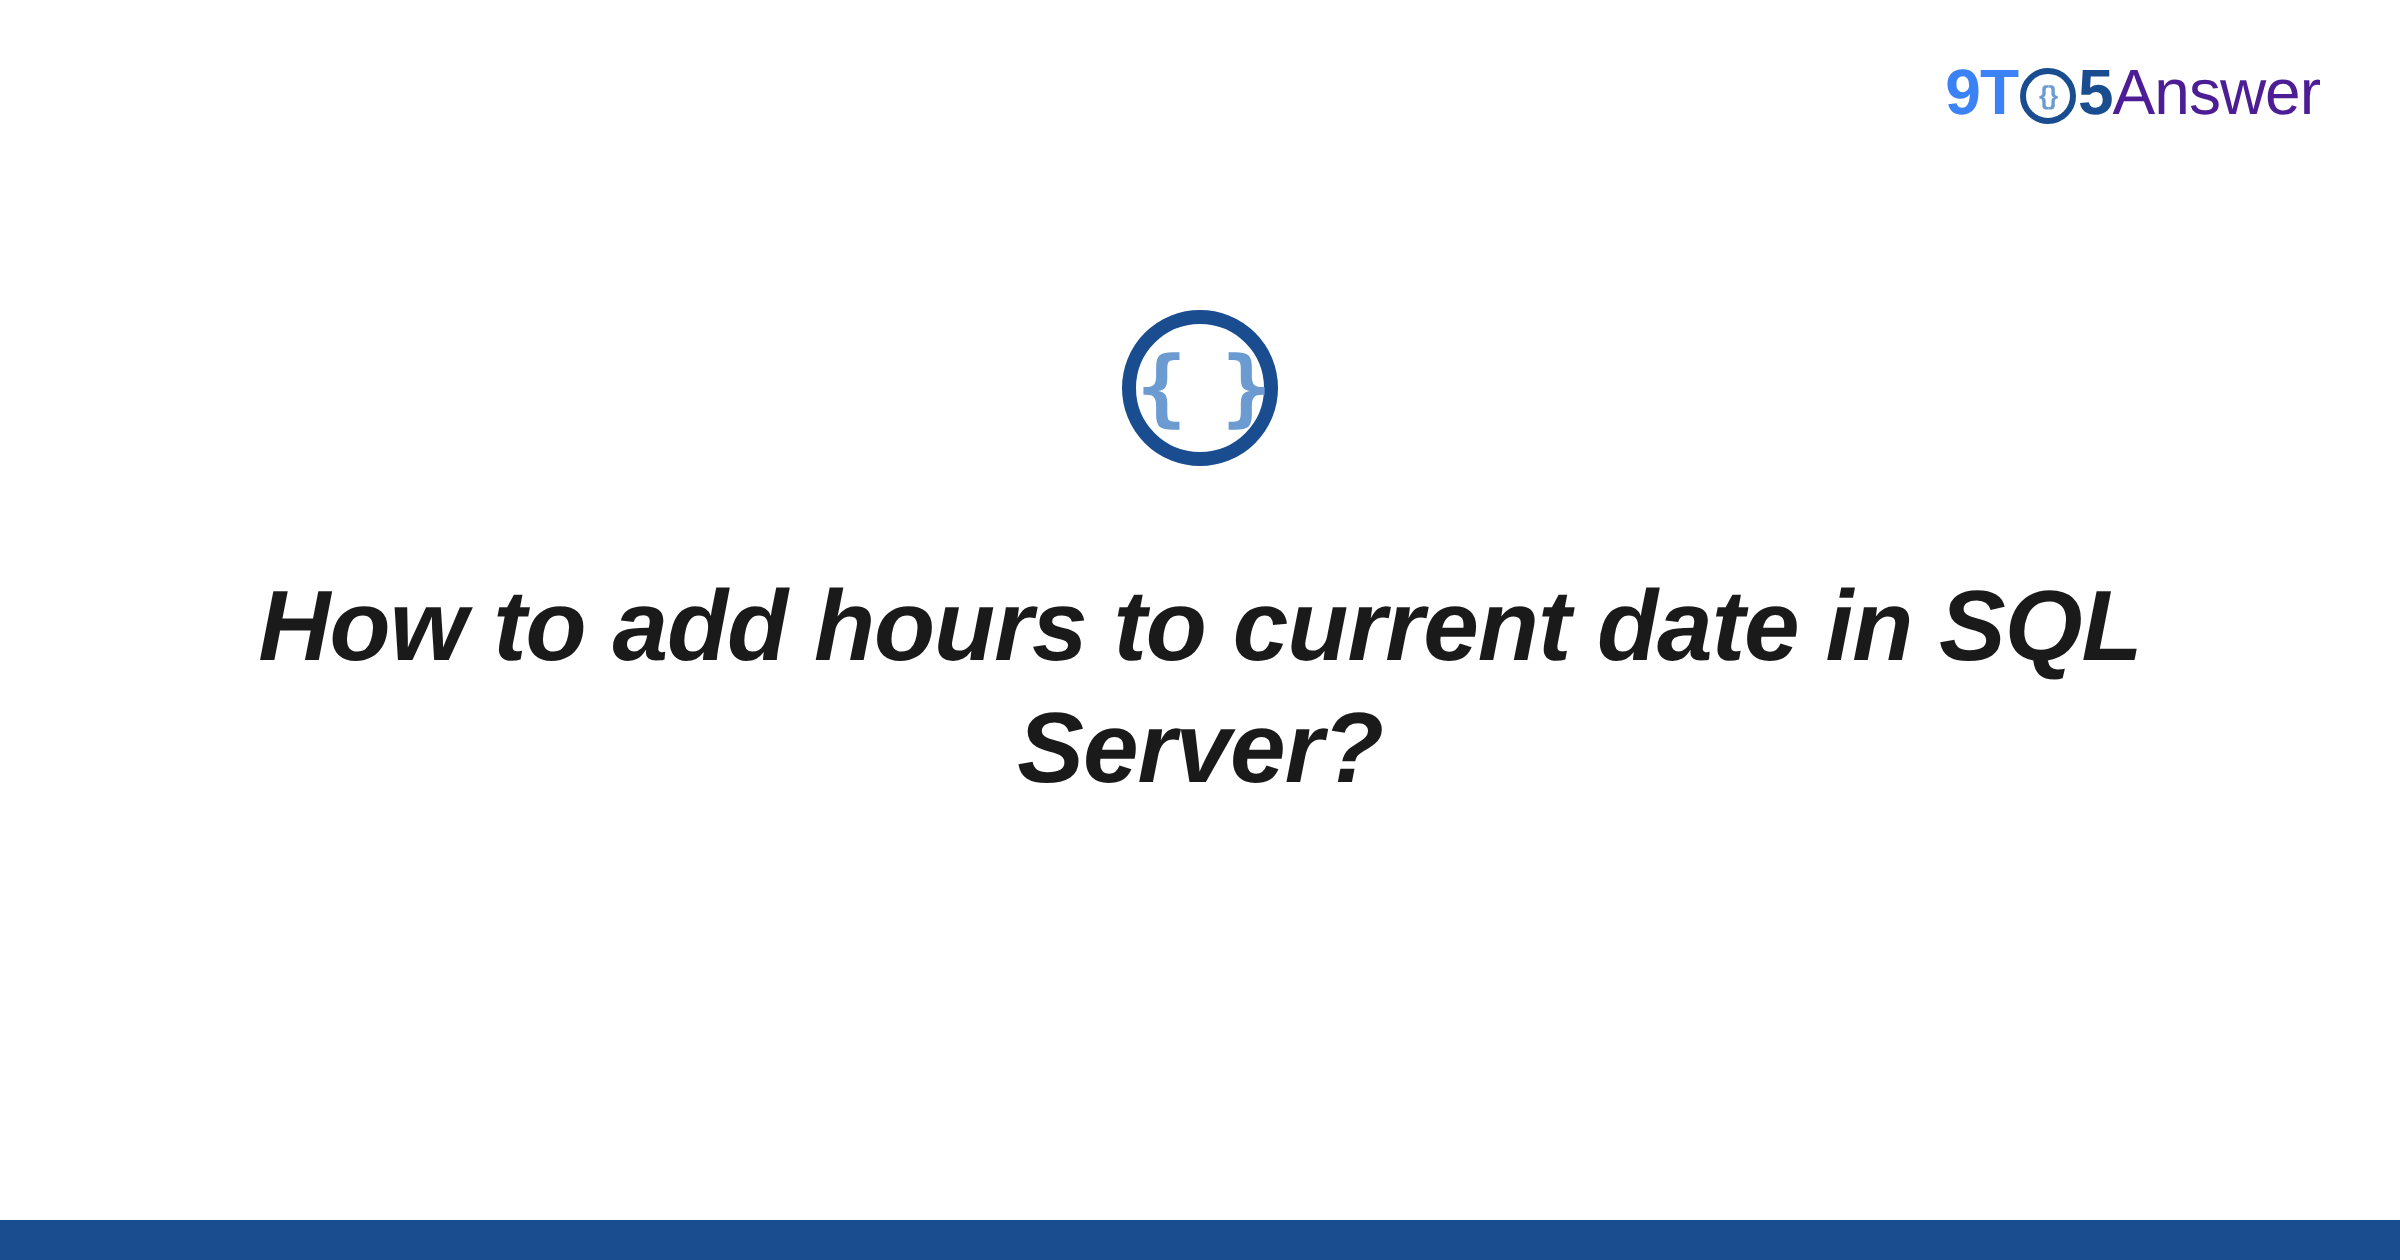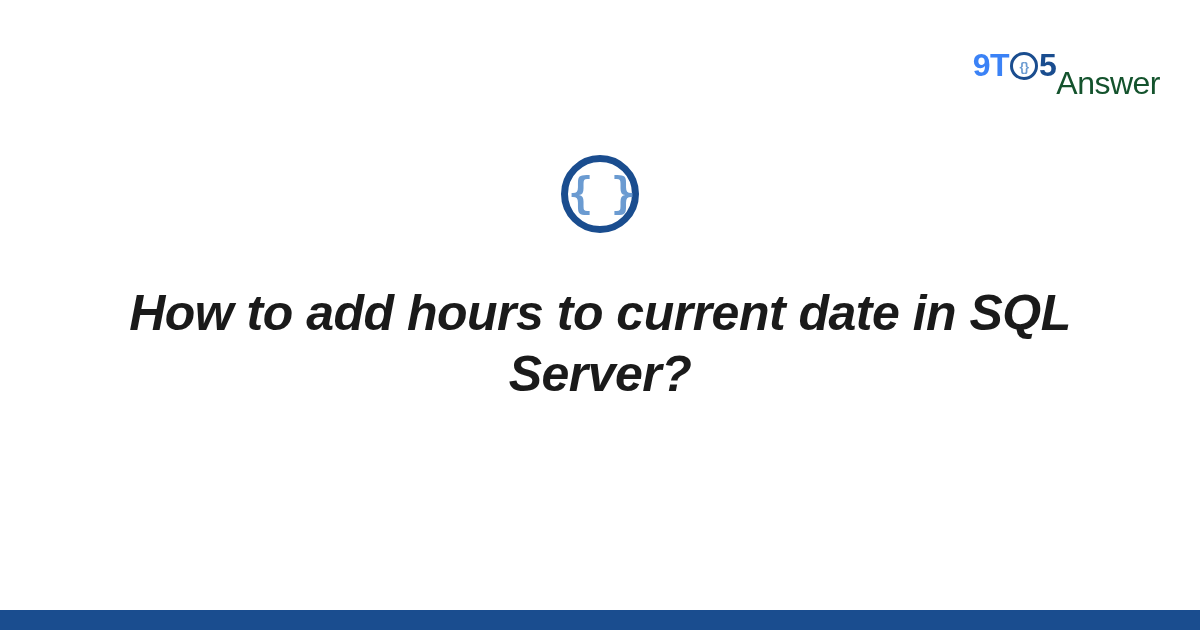--- a/index.html
+++ b/index.html
@@ -45,23 +45,22 @@
       font-size: 13px;
       color: #6b9bd1;
       font-weight: 700;
       line-height: 1;
     }
     .logo .five {
       color: #1a4d8f;
       font-weight: 700;
     }
     .logo .answer {
-      color: #14532d;
+      color: #4c1d95;
       font-weight: 500;
-      margin-top: 37px;
     }
     .content {
       position: absolute;
       top: 0;
       left: 0;
       width: 100%;
       height: 100%;
       display: flex;
       flex-direction: column;
       align-items: center;

